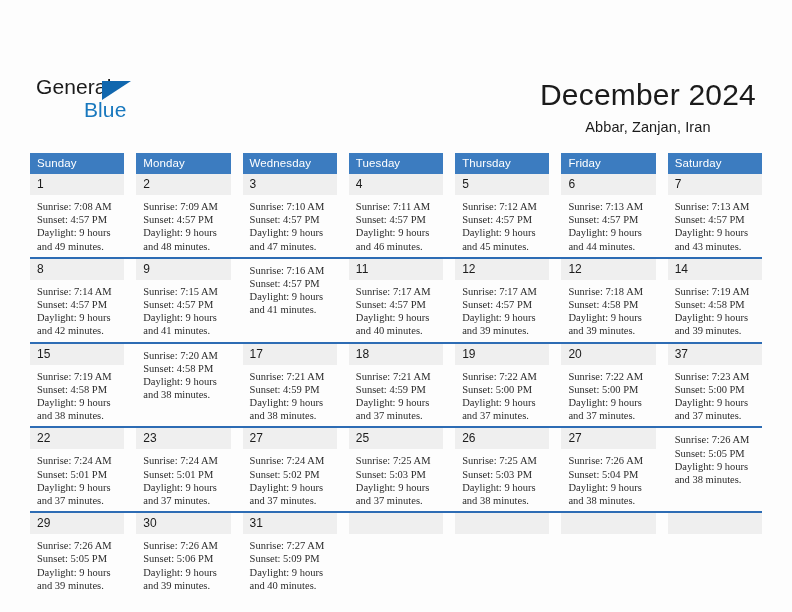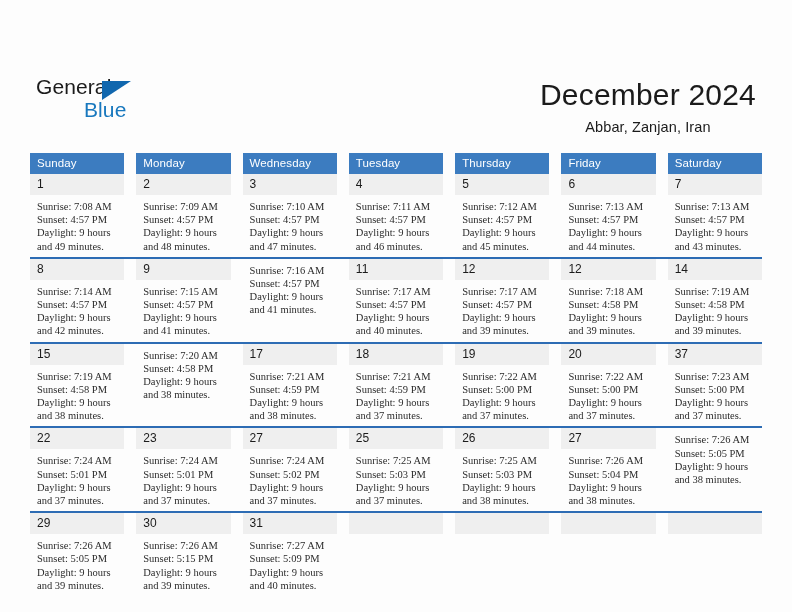--- a/index.html
+++ b/index.html
@@ -430,21 +430,21 @@
           <div>Sunrise: 7:26 AM</div>
           <div>Sunset: 5:05 PM</div>
           <div>Daylight: 9 hours</div>
           <div>and 39 minutes.</div>
         </div>
       </div>
       <div class="cell">
         <div class="daynum">30</div>
         <div class="detail">
           <div>Sunrise: 7:26 AM</div>
-          <div>Sunset: 5:15 PM</div>
+          <div>Sunset: 5:06 PM</div>
           <div>Daylight: 9 hours</div>
           <div>and 39 minutes.</div>
         </div>
       </div>
       <div class="cell">
         <div class="daynum">31</div>
         <div class="detail">
           <div>Sunrise: 7:27 AM</div>
           <div>Sunset: 5:09 PM</div>
           <div>Daylight: 9 hours</div>

